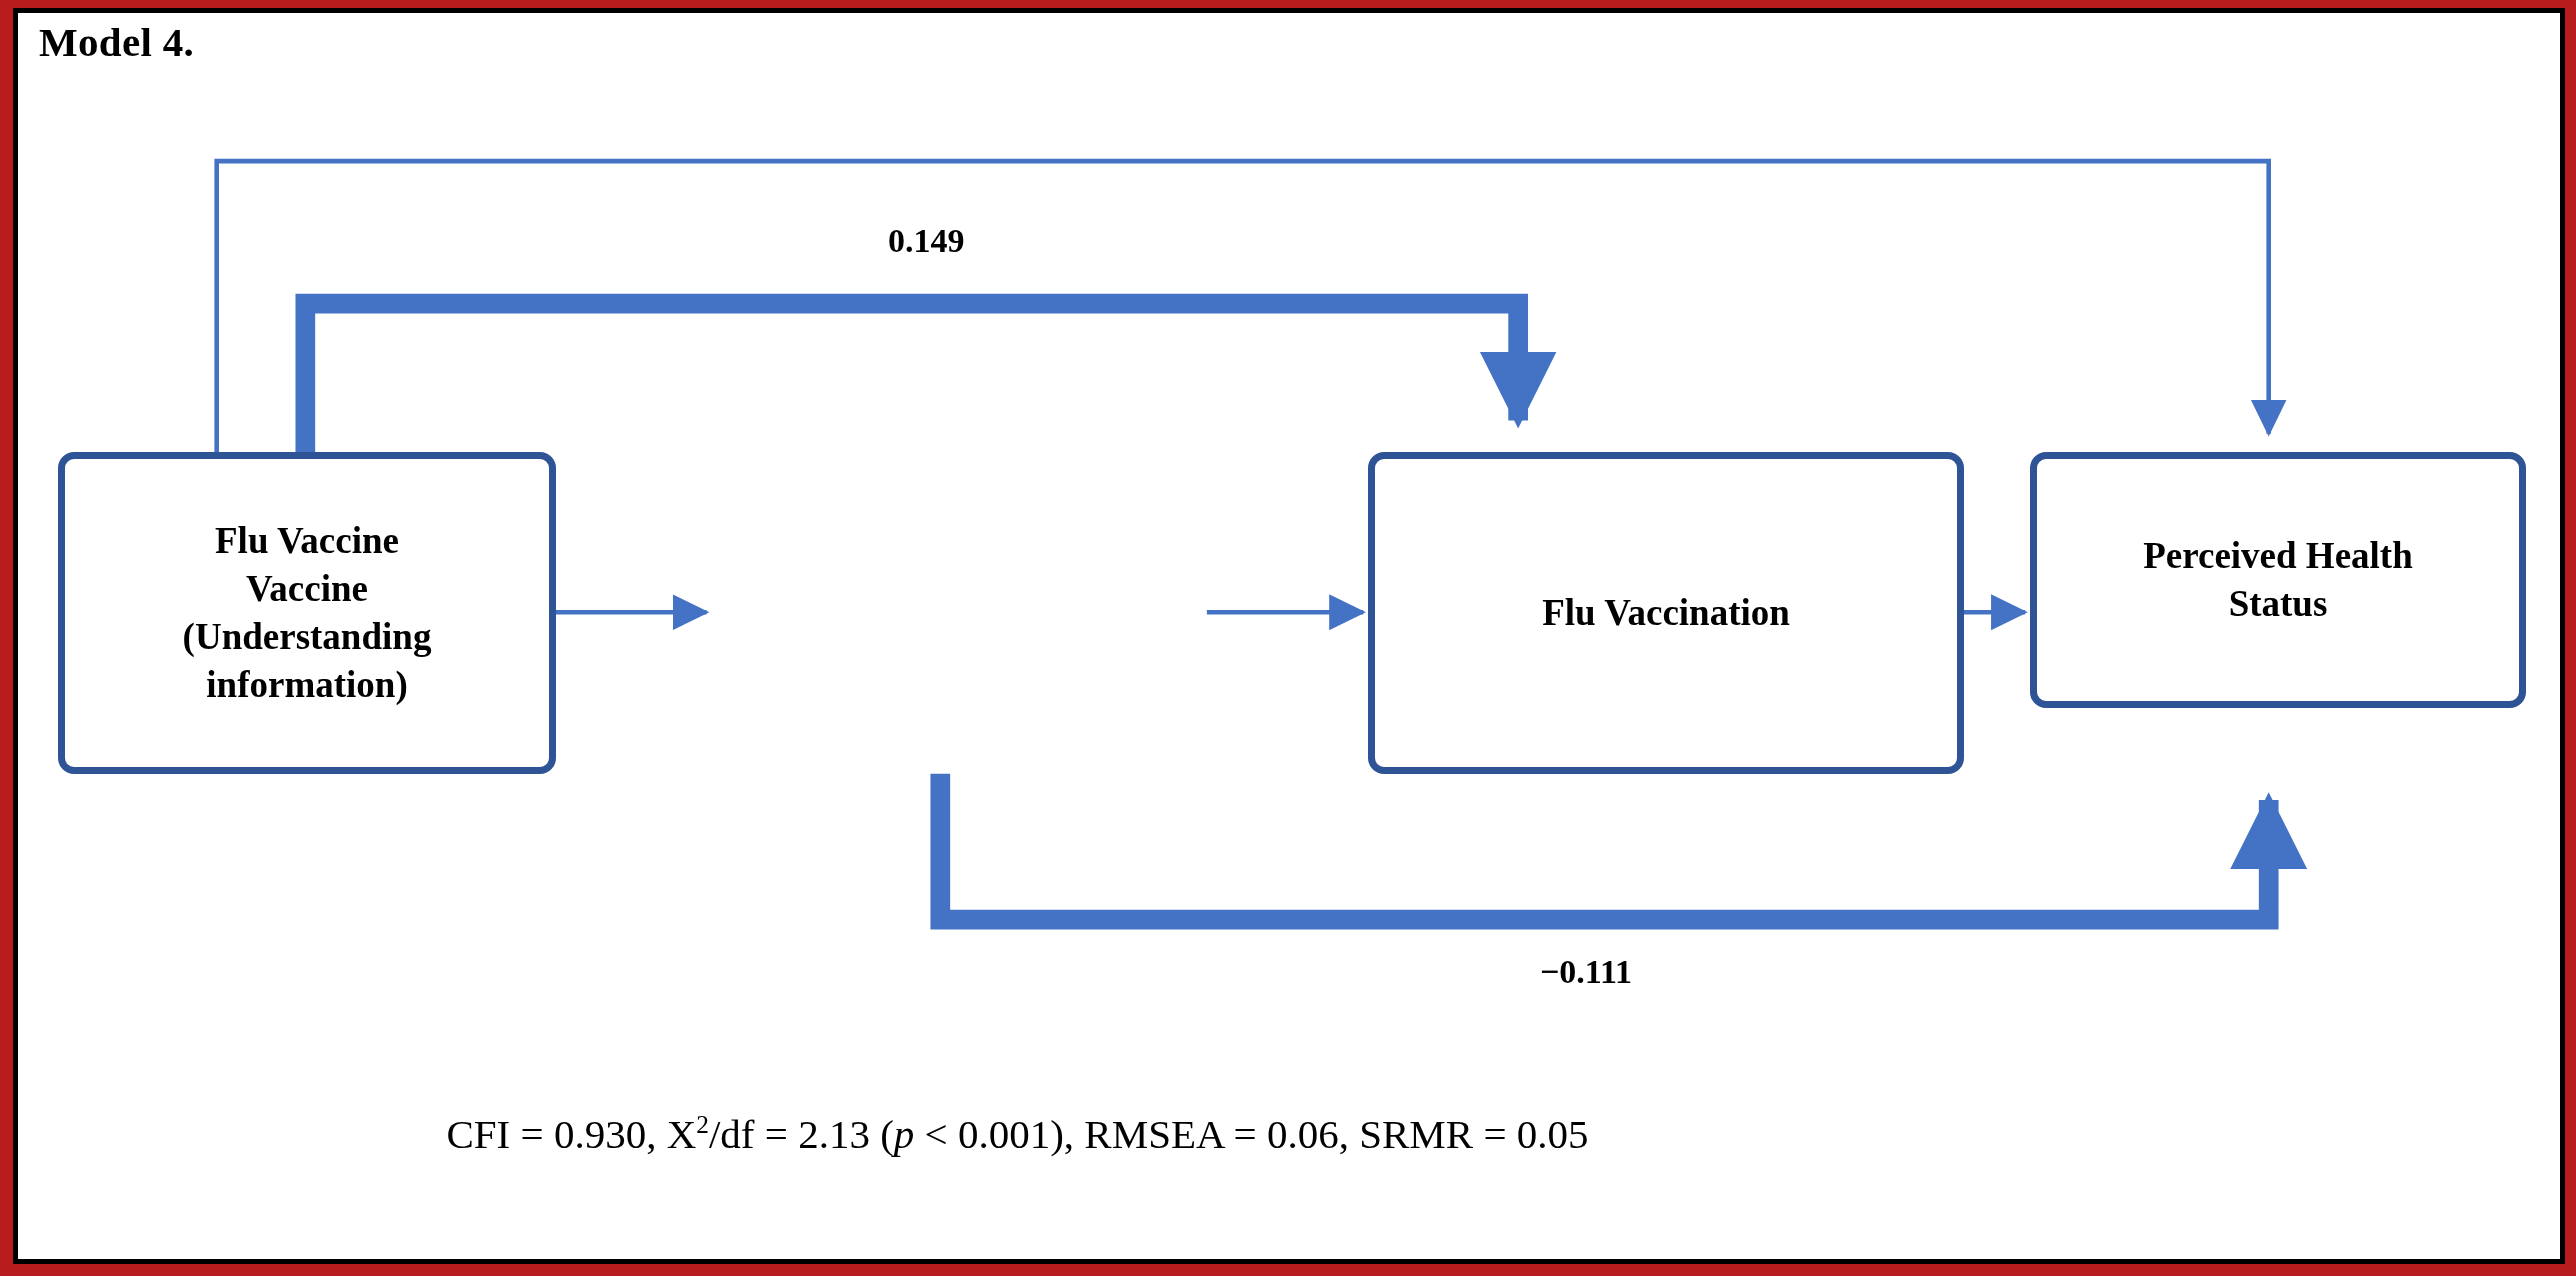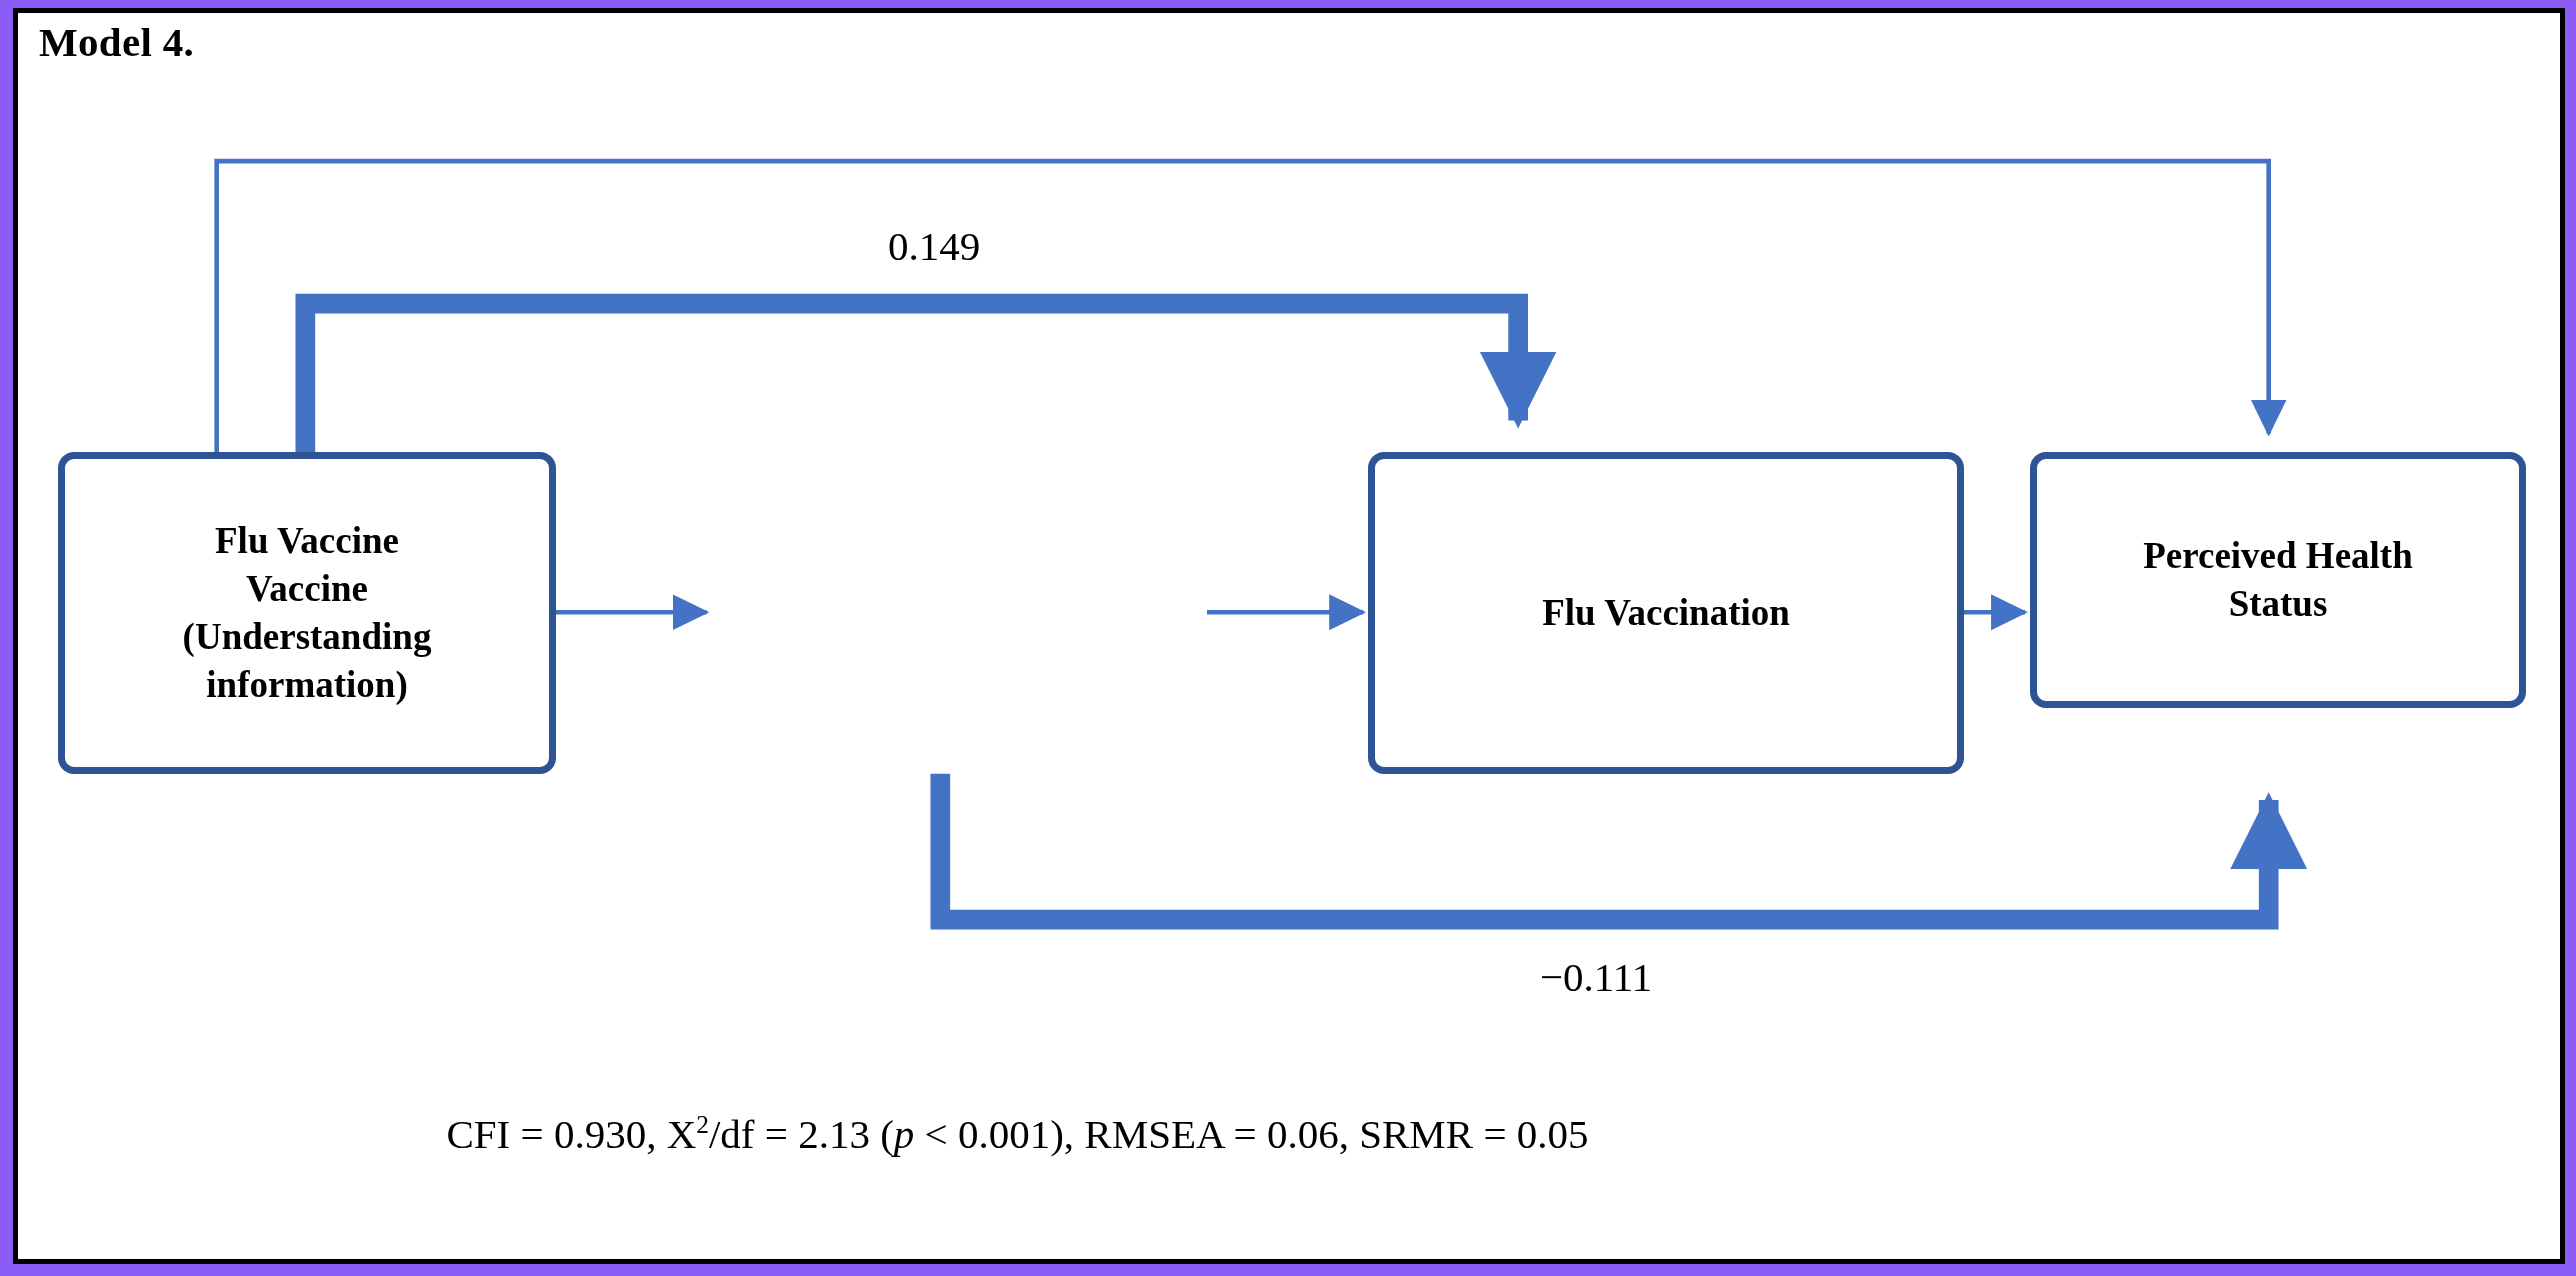--- a/index.html
+++ b/index.html
@@ -1,20 +1,20 @@
 <!DOCTYPE html>
 <html style="font-size:10.5px"><head>
 <meta charset="utf-8">
 <style>
   html,body{margin:0;padding:0;background:#fff;}
   body{font-family:"Liberation Serif", serif;}
   #root{
     position:relative;
     width:2576px;height:1277px;
-    background:#8b5cf6;
+    background:#b91c1c;
     overflow:hidden;
   }
   
   #frame{
     position:absolute;
     left:12.5px;top:7.9px;
     width:2552px;height:1256px;
     border:5.9px solid #000000;
     box-sizing:border-box;
     background:#ffffff;
@@ -51,22 +51,22 @@
     padding:0 11.8px;
   }
   #node0{left:58px; top:452px; width:498px; height:322px;}
   #node1{left:712px;top:452px; width:494px; height:322px;}
   #node2{left:1368px;top:452px; width:596px; height:322px;}
   #node3{left:2030px;top:452px; width:496px; height:256px;}
   .node .txt{display:block;}
   
   .coef{
     position:absolute;
-    font-size:41px;
-    font-weight:normal;
+    font-size:34px;
+    font-weight:bold;
     color:#000;
     white-space:nowrap;
   }
   #coefTop{left:888px;top:222px;}
   #coefBottom{left:1540px;top:953px;}
   
   #fit{
     position:absolute;
     left:0;top:1110px;
     width:2035px;

